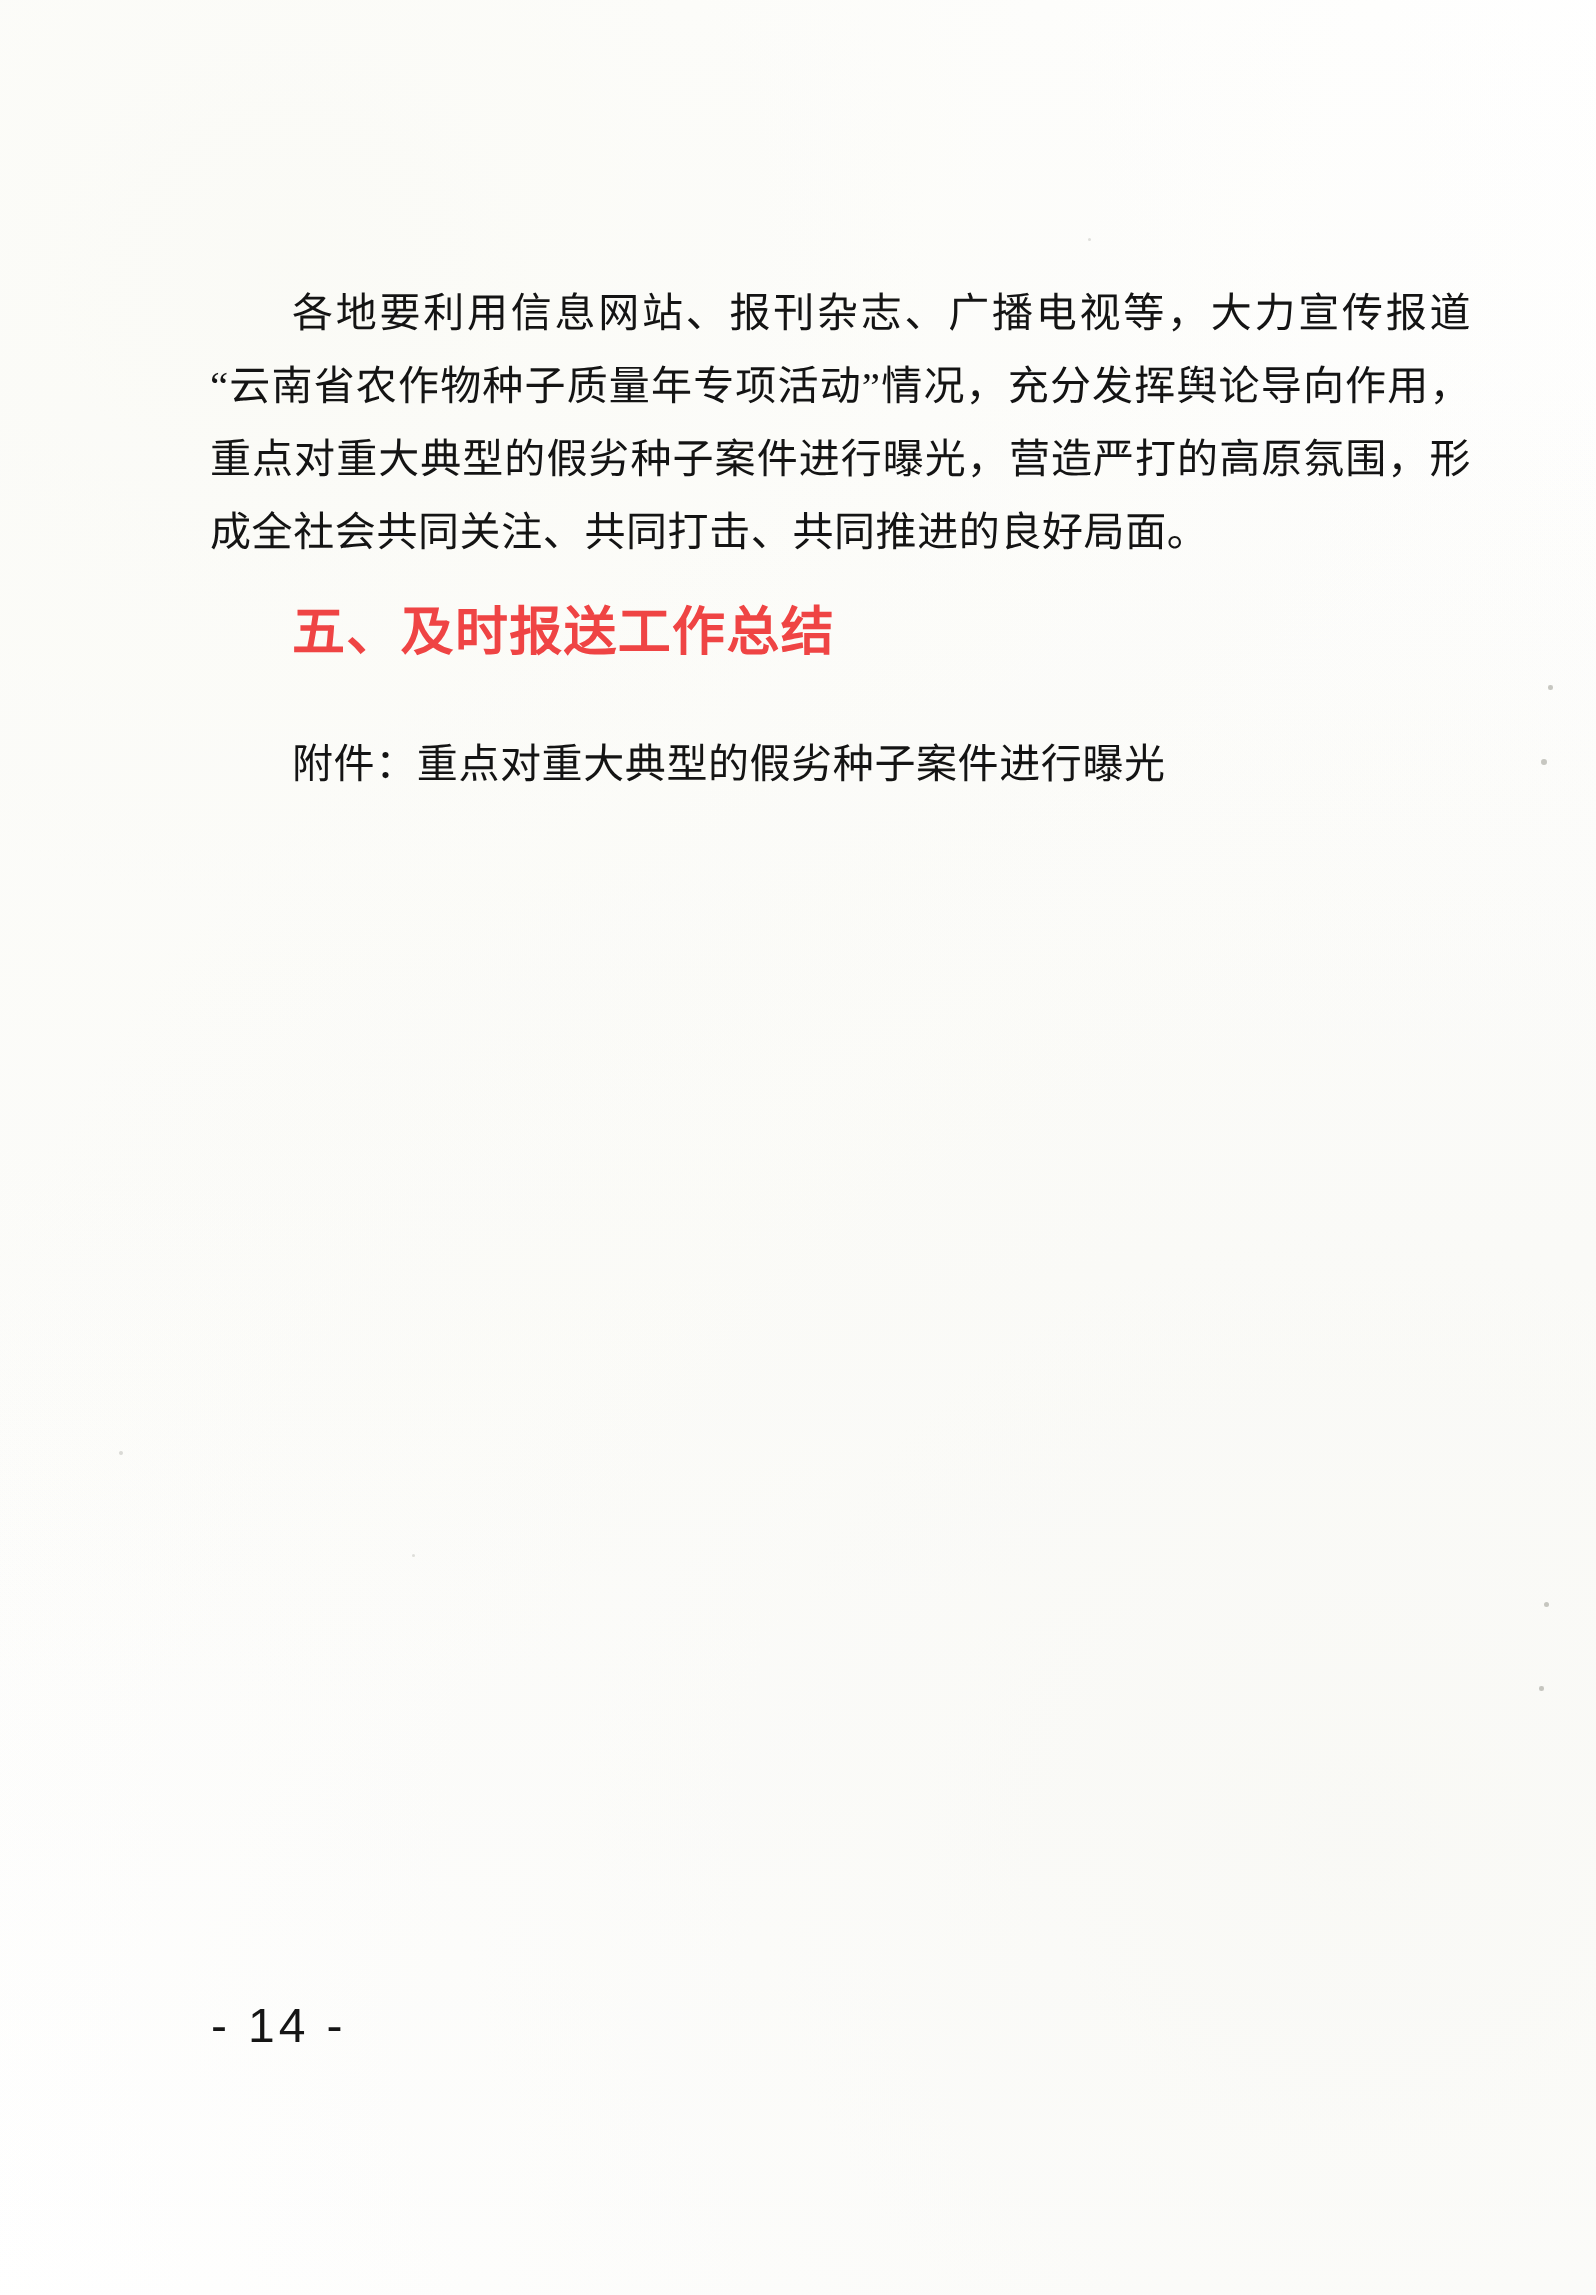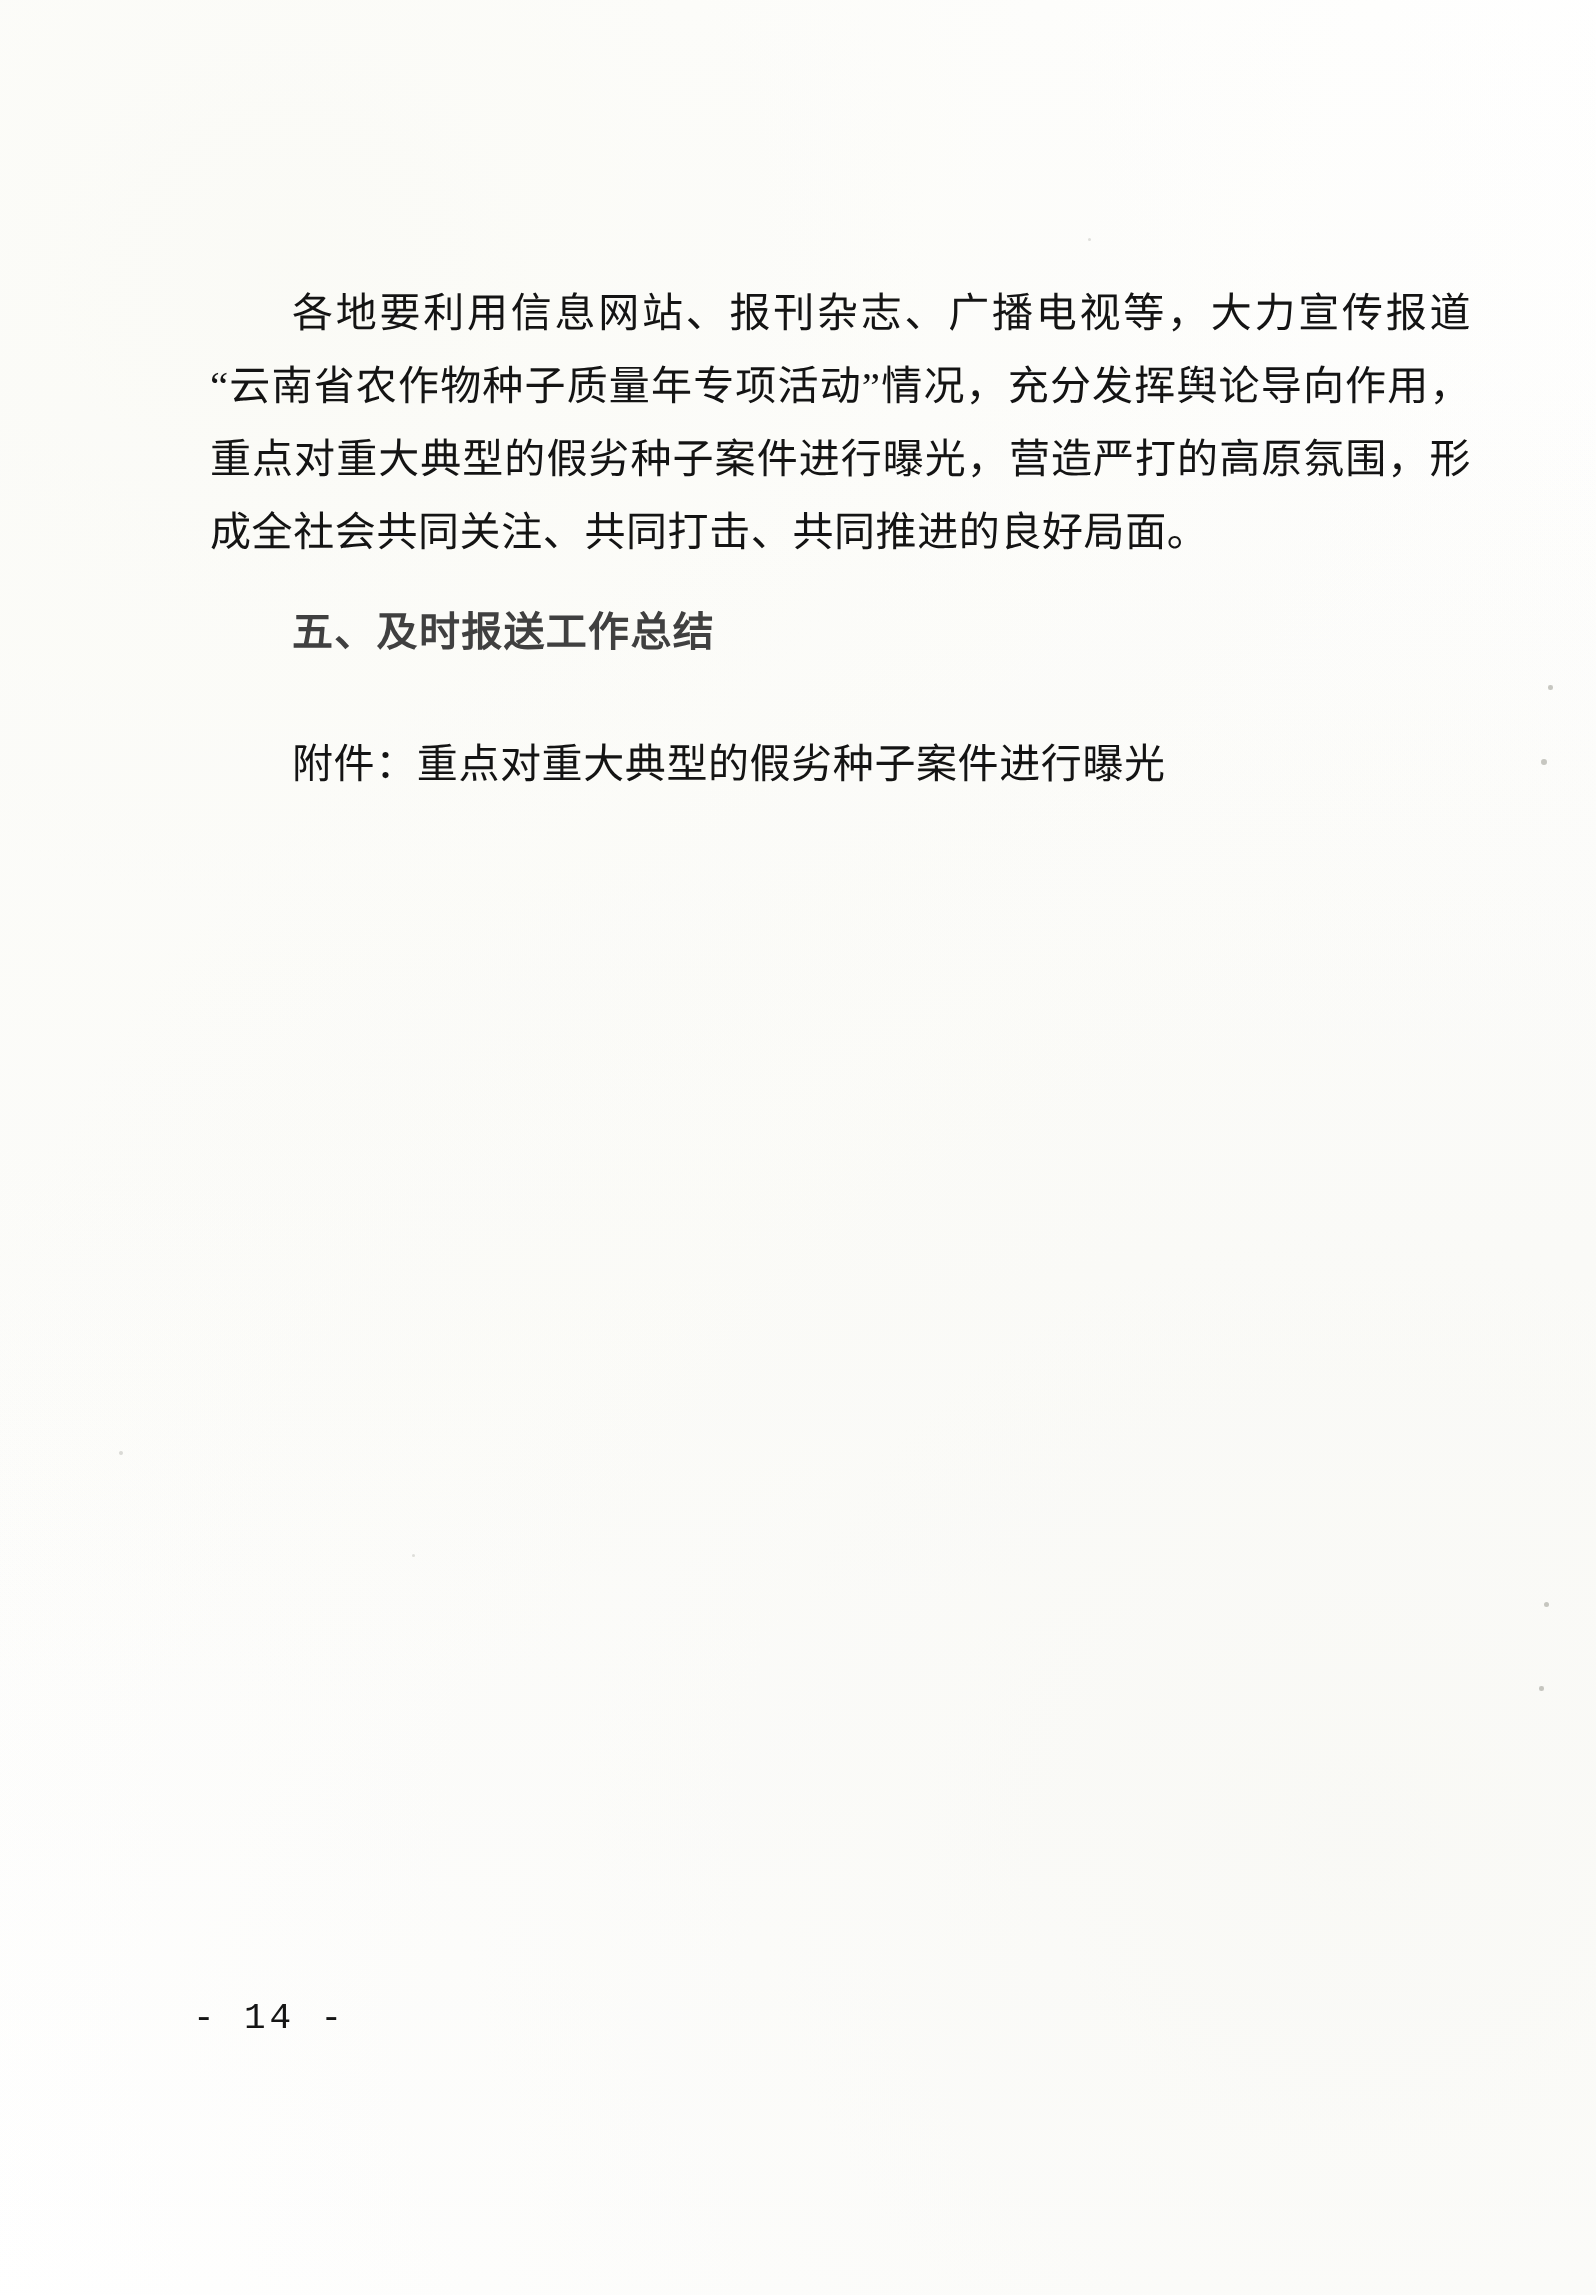--- a/index.html
+++ b/index.html
@@ -43,48 +43,48 @@
     text-align: justify;
     text-justify: inter-character;
     color: #141414;
     margin: 0 0 3.9px 0;
     font-family: "Liberation Serif", "DejaVu Serif", serif;
   }
   .para.indent {
     text-indent: 82px;
   }
   .heading {
-    font-size: 41px;
+    font-size: 53px;
     line-height: 73px;
     font-weight: bold;
-    color: #404040;
+    color: #ef4444;
     margin: 11.6px 0 3.9px 0;
     text-indent: 82px;
     letter-spacing: 1.3px;
   }
   .gap-sm { height: 11.6px; }
   .gap-md { height: 55px; }
 
   .attachment {
     font-size: 41px;
     line-height: 73px;
     color: #141414;
     text-indent: 82px;
     letter-spacing: 0.6px;
     margin: 0;
   }
 
   .page-number {
     position: absolute;
-    left: 193px;
+    left: 211px;
     top: 1998px;
-    font-size: 36px;
+    font-size: 48px;
     letter-spacing: 3.9px;
     color: #151515;
-    font-family: Liberation Mono, monospace;
+    font-family: Liberation Sans, sans-serif;
   }
 
   
   .speck {
     position: absolute;
     background: #9a9a92;
     border-radius: 50%;
     opacity: 0.55;
   }
   .speck.s1 { left: 1548px; top: 685px; width: 4.5px; height: 4.5px; }

